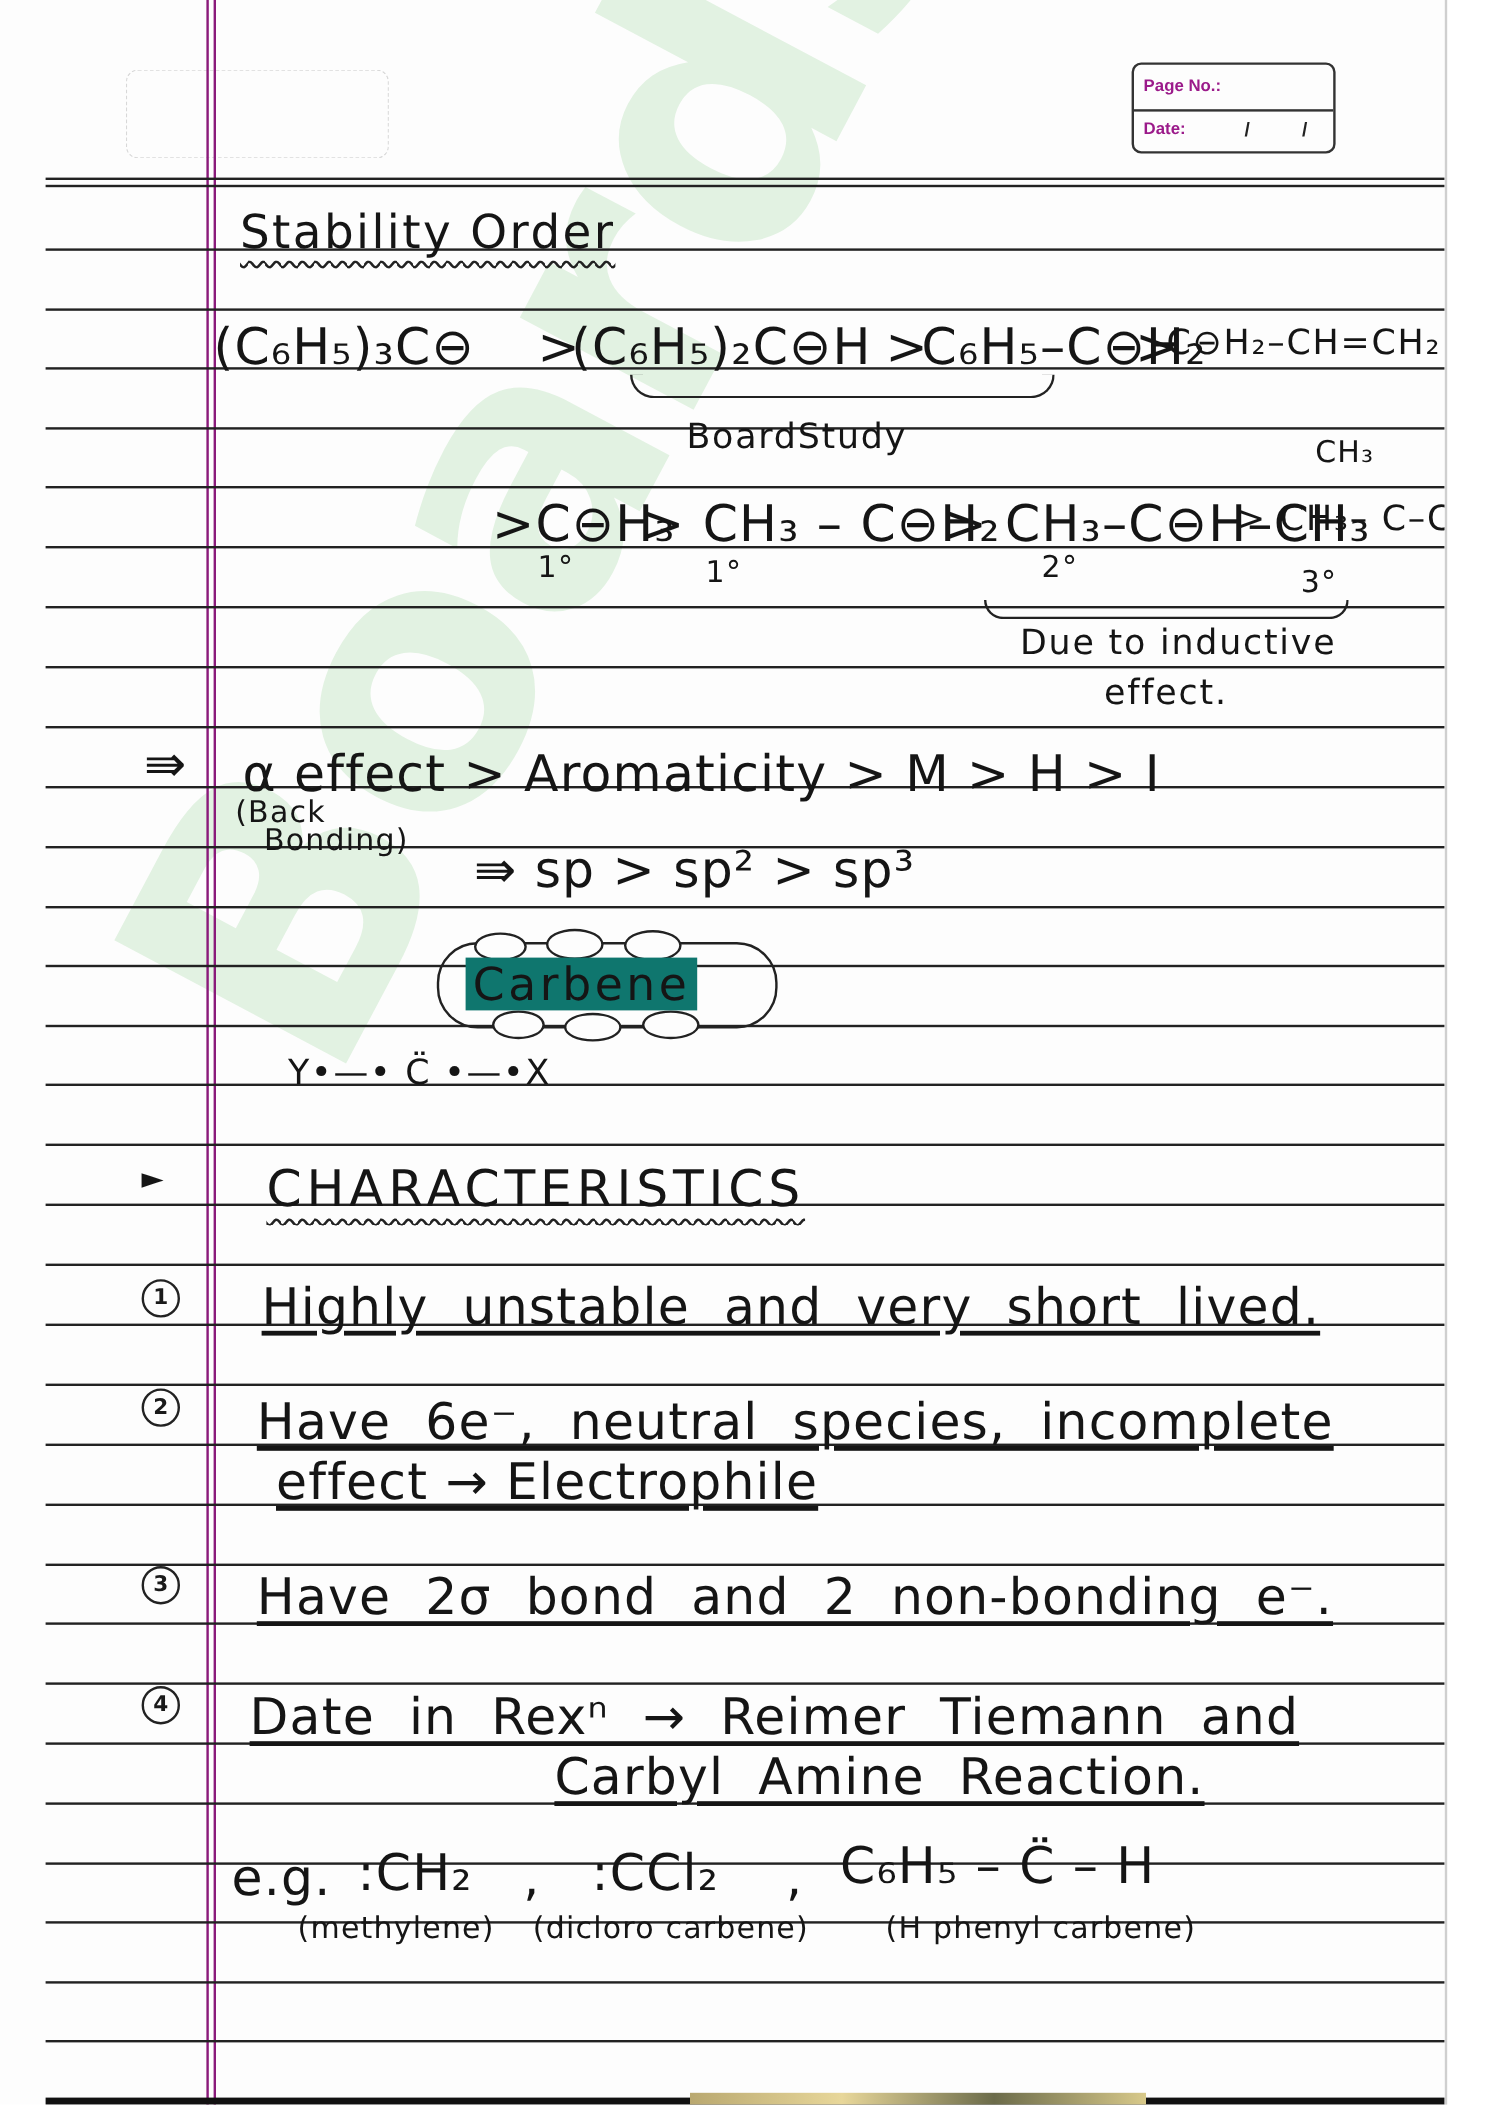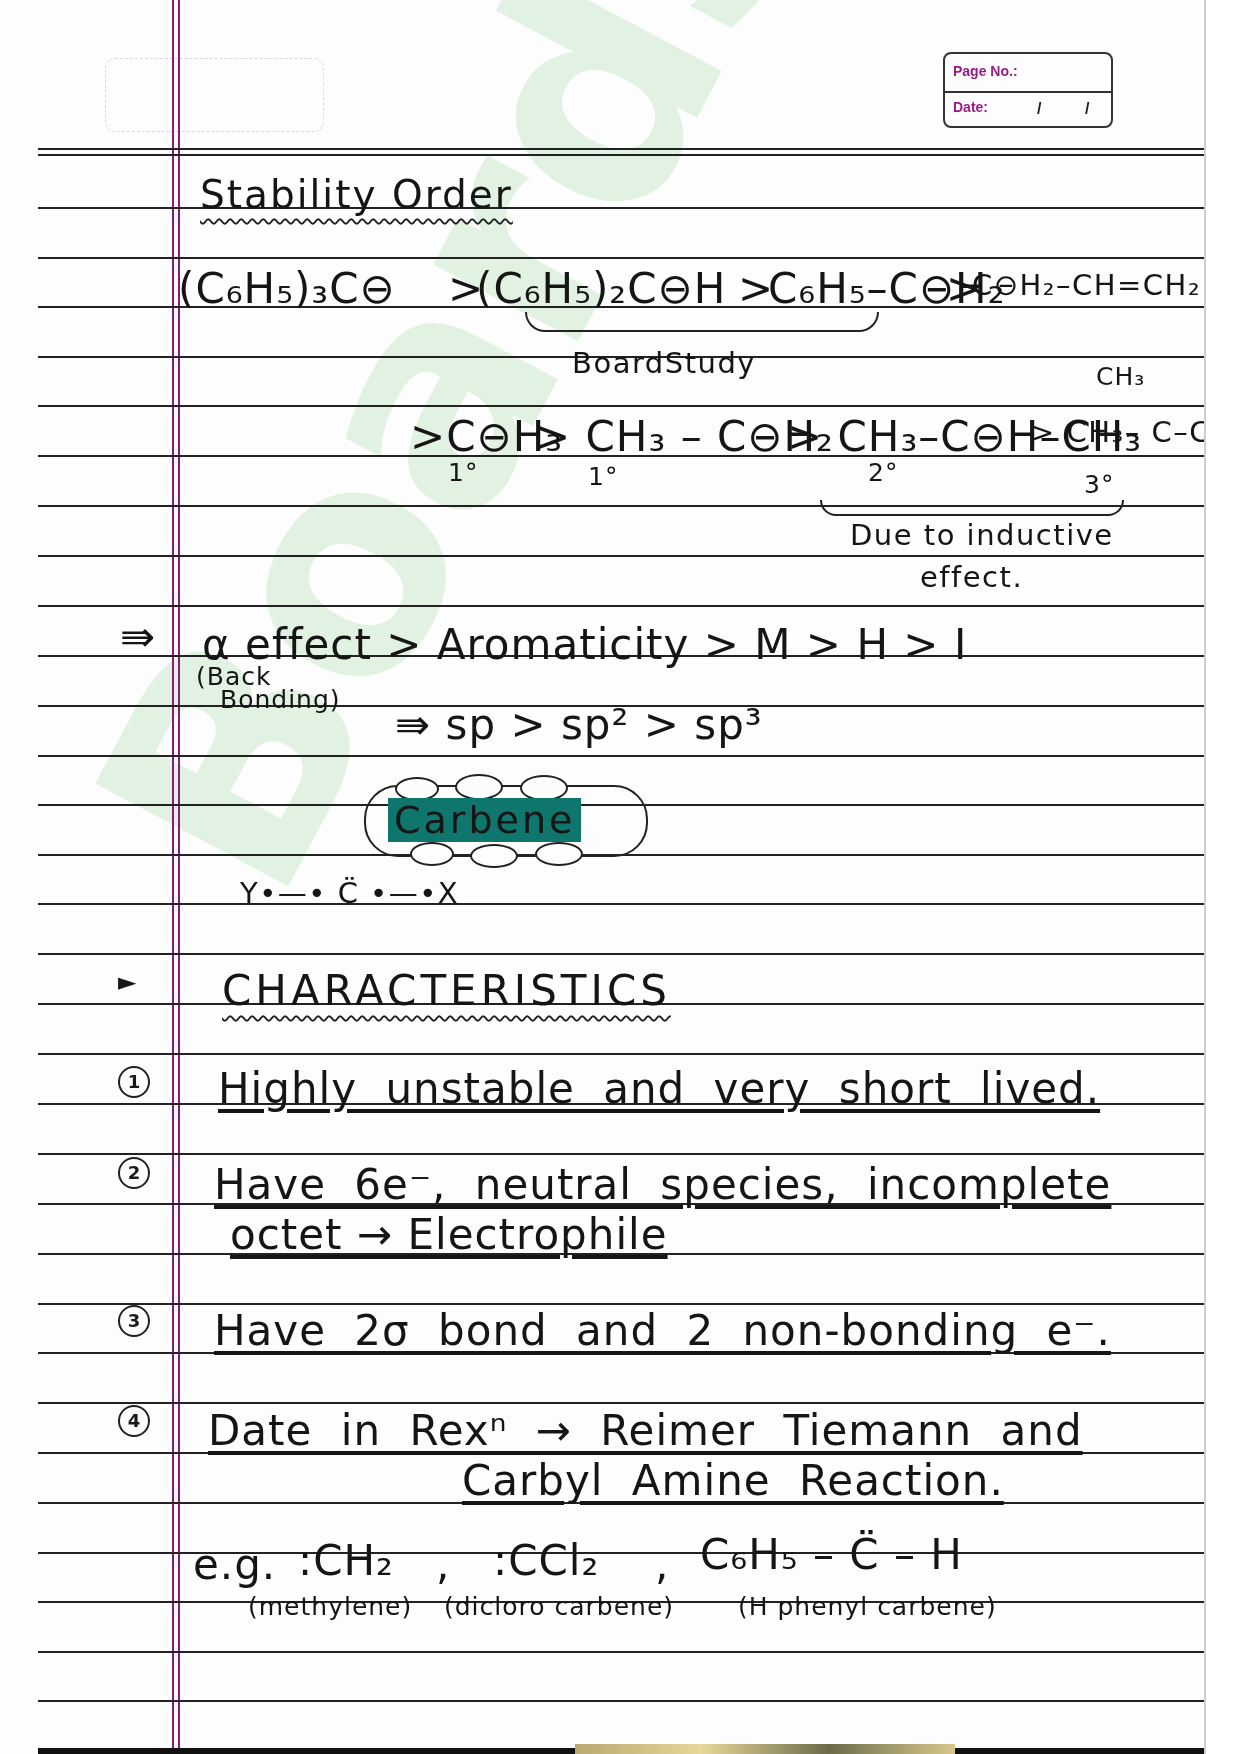--- a/index.html
+++ b/index.html
@@ -171,21 +171,21 @@
   <div class="hw med" style="left:240px; top:876px;">Y•—• C̈ •—•X</div>
 
   <div class="hw big" style="left:118px; top:968px; font-size:24px;">►</div>
   <div class="hw big wavy" style="left:222px; top:966px; letter-spacing:4px;">CHARACTERISTICS</div>
 
   <div class="num-circle" style="left:118px; top:1066px;">1</div>
   <div class="hw big ul" style="left:218px; top:1064px; word-spacing:14px;">Highly unstable and very short lived.</div>
 
   <div class="num-circle" style="left:118px; top:1157px;">2</div>
   <div class="hw big ul" style="left:214px; top:1160px; word-spacing:14px;">Have 6e⁻, neutral species, incomplete</div>
-  <div class="hw big ul" style="left:230px; top:1210px;">octet → Electrophile</div>
+  <div class="hw big ul" style="left:230px; top:1210px;">effect → Electrophile</div>
 
   <div class="num-circle" style="left:118px; top:1305px;">3</div>
   <div class="hw big ul" style="left:214px; top:1306px; word-spacing:14px;">Have 2σ bond and 2 non-bonding e⁻.</div>
 
   <div class="num-circle" style="left:118px; top:1405px;">4</div>
   <div class="hw big ul" style="left:208px; top:1406px; word-spacing:14px;">Date in Rexⁿ → Reimer Tiemann and</div>
   <div class="hw big ul" style="left:462px; top:1456px; word-spacing:14px;">Carbyl Amine Reaction.</div>
 
   <div class="hw big" style="left:193px; top:1540px;">e.g.</div>
   <div class="hw big" style="left:298px; top:1536px;">:CH₂</div>

